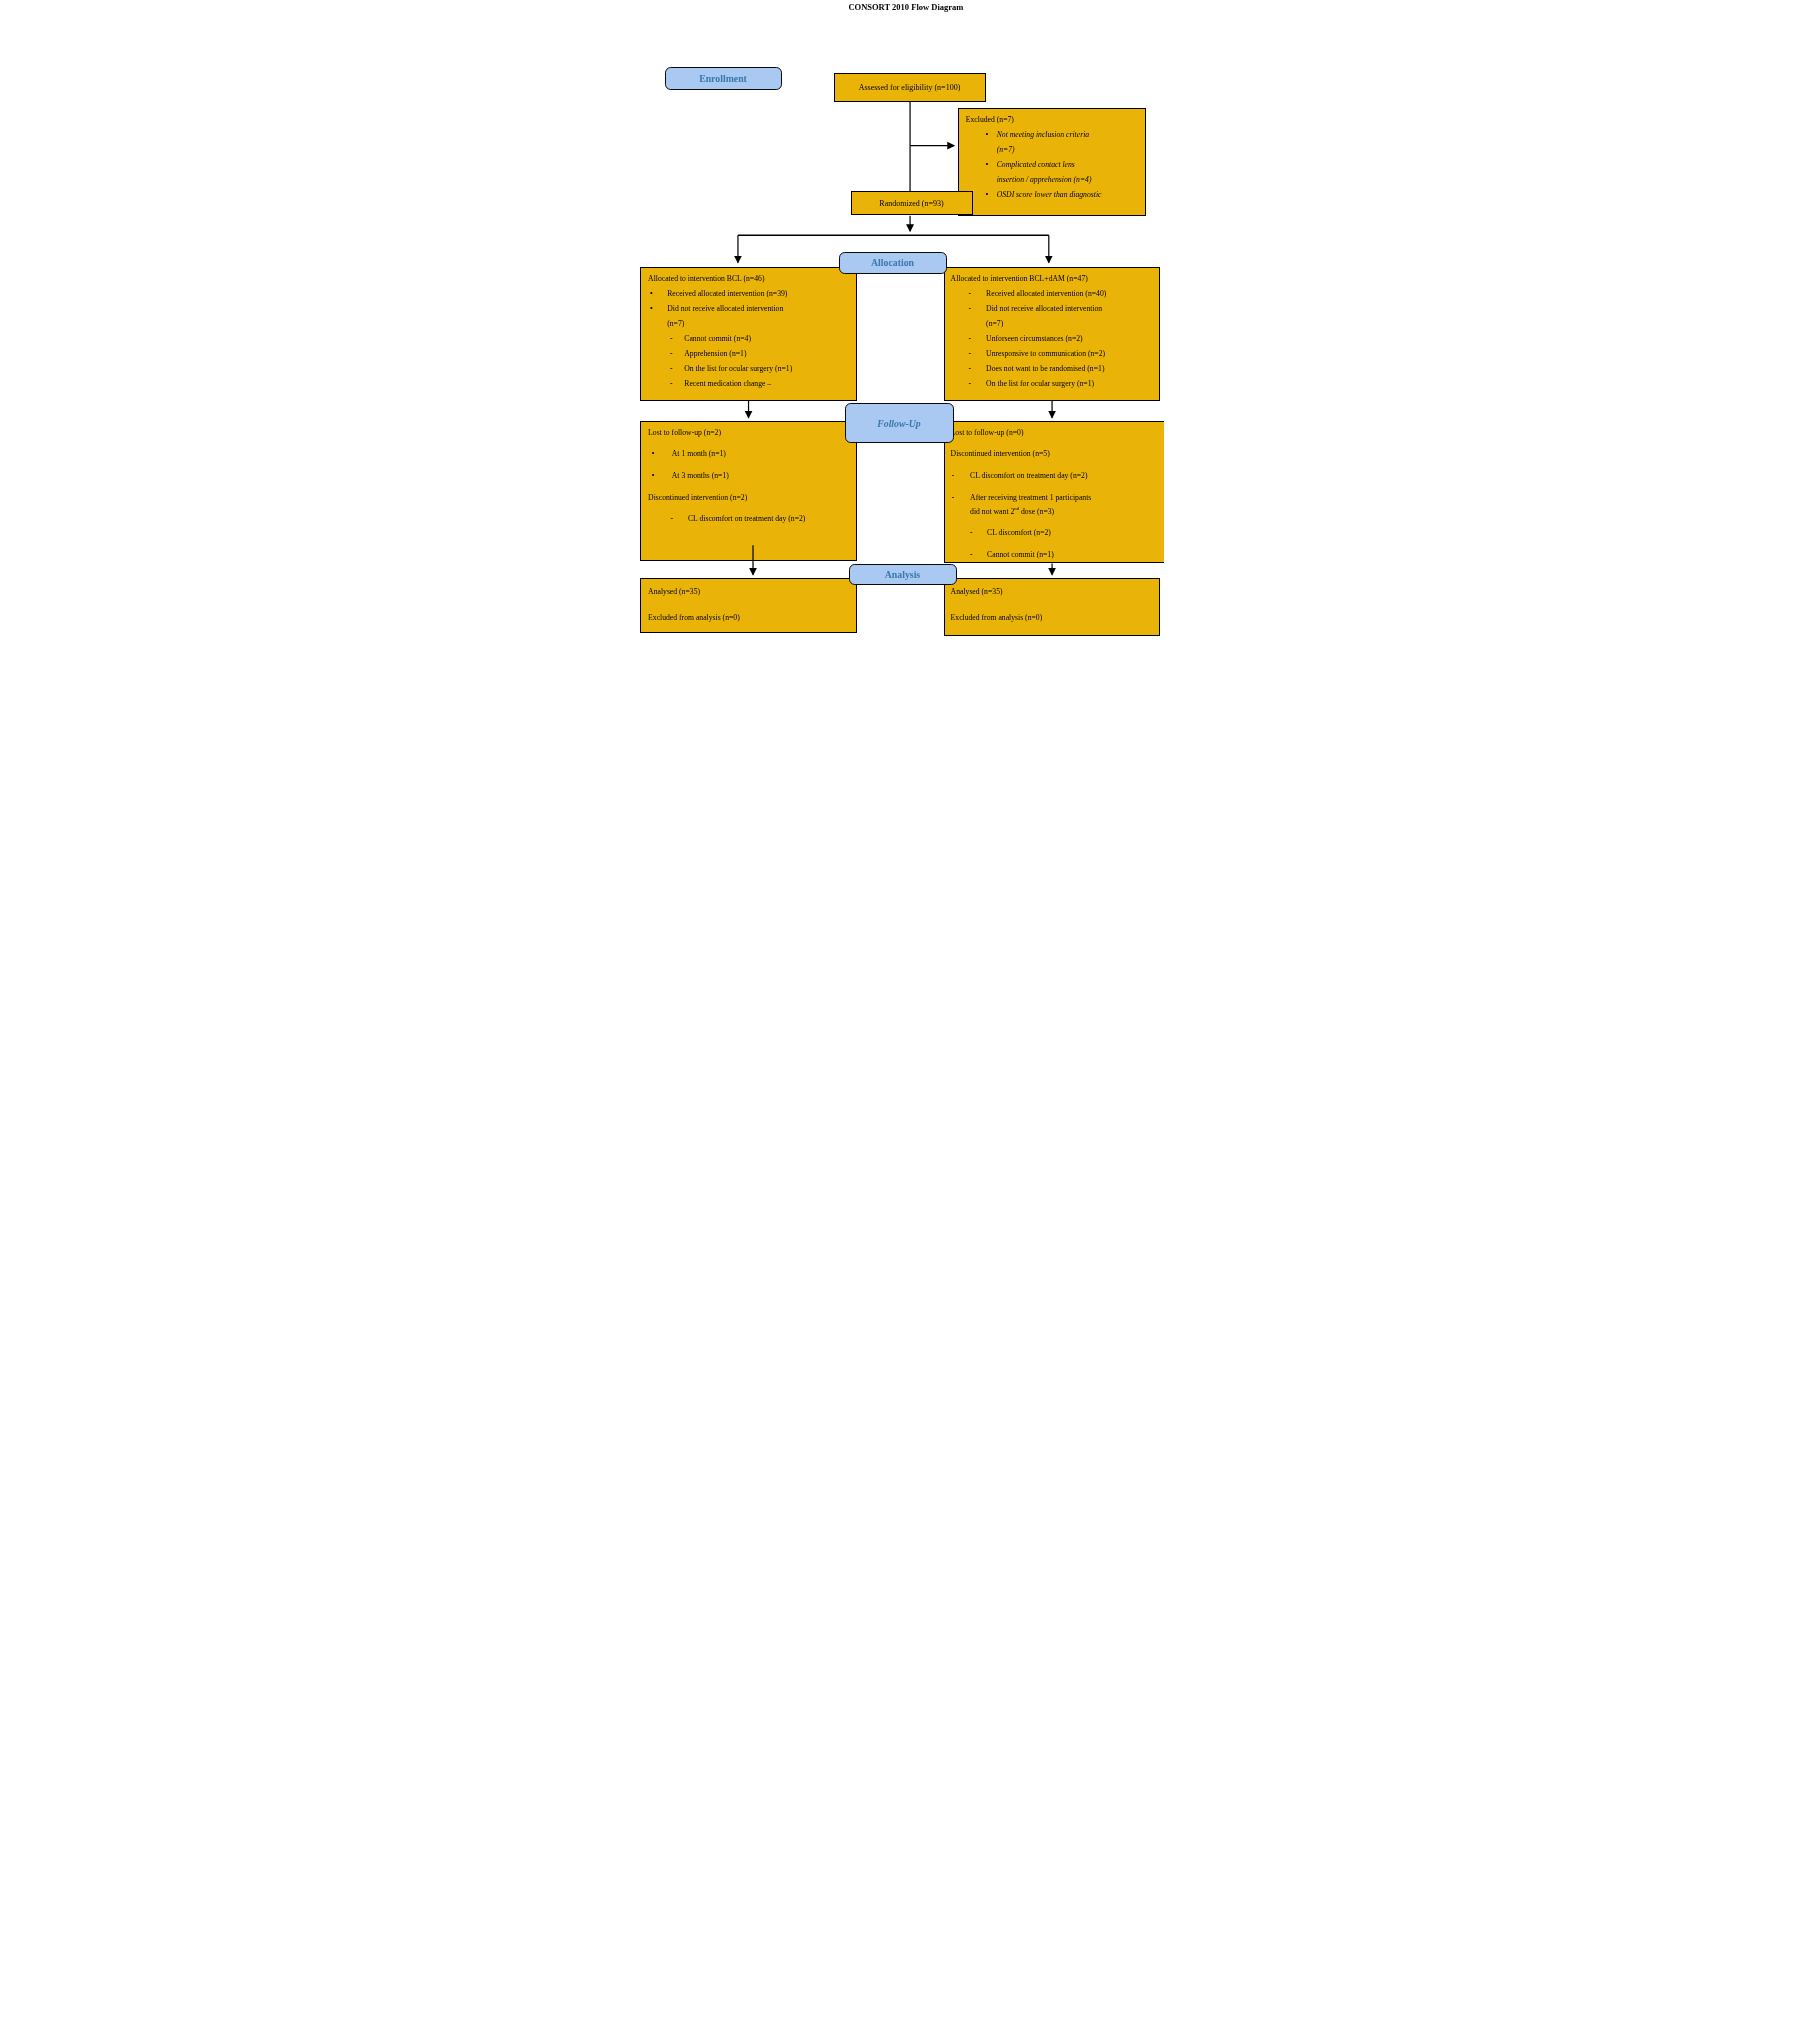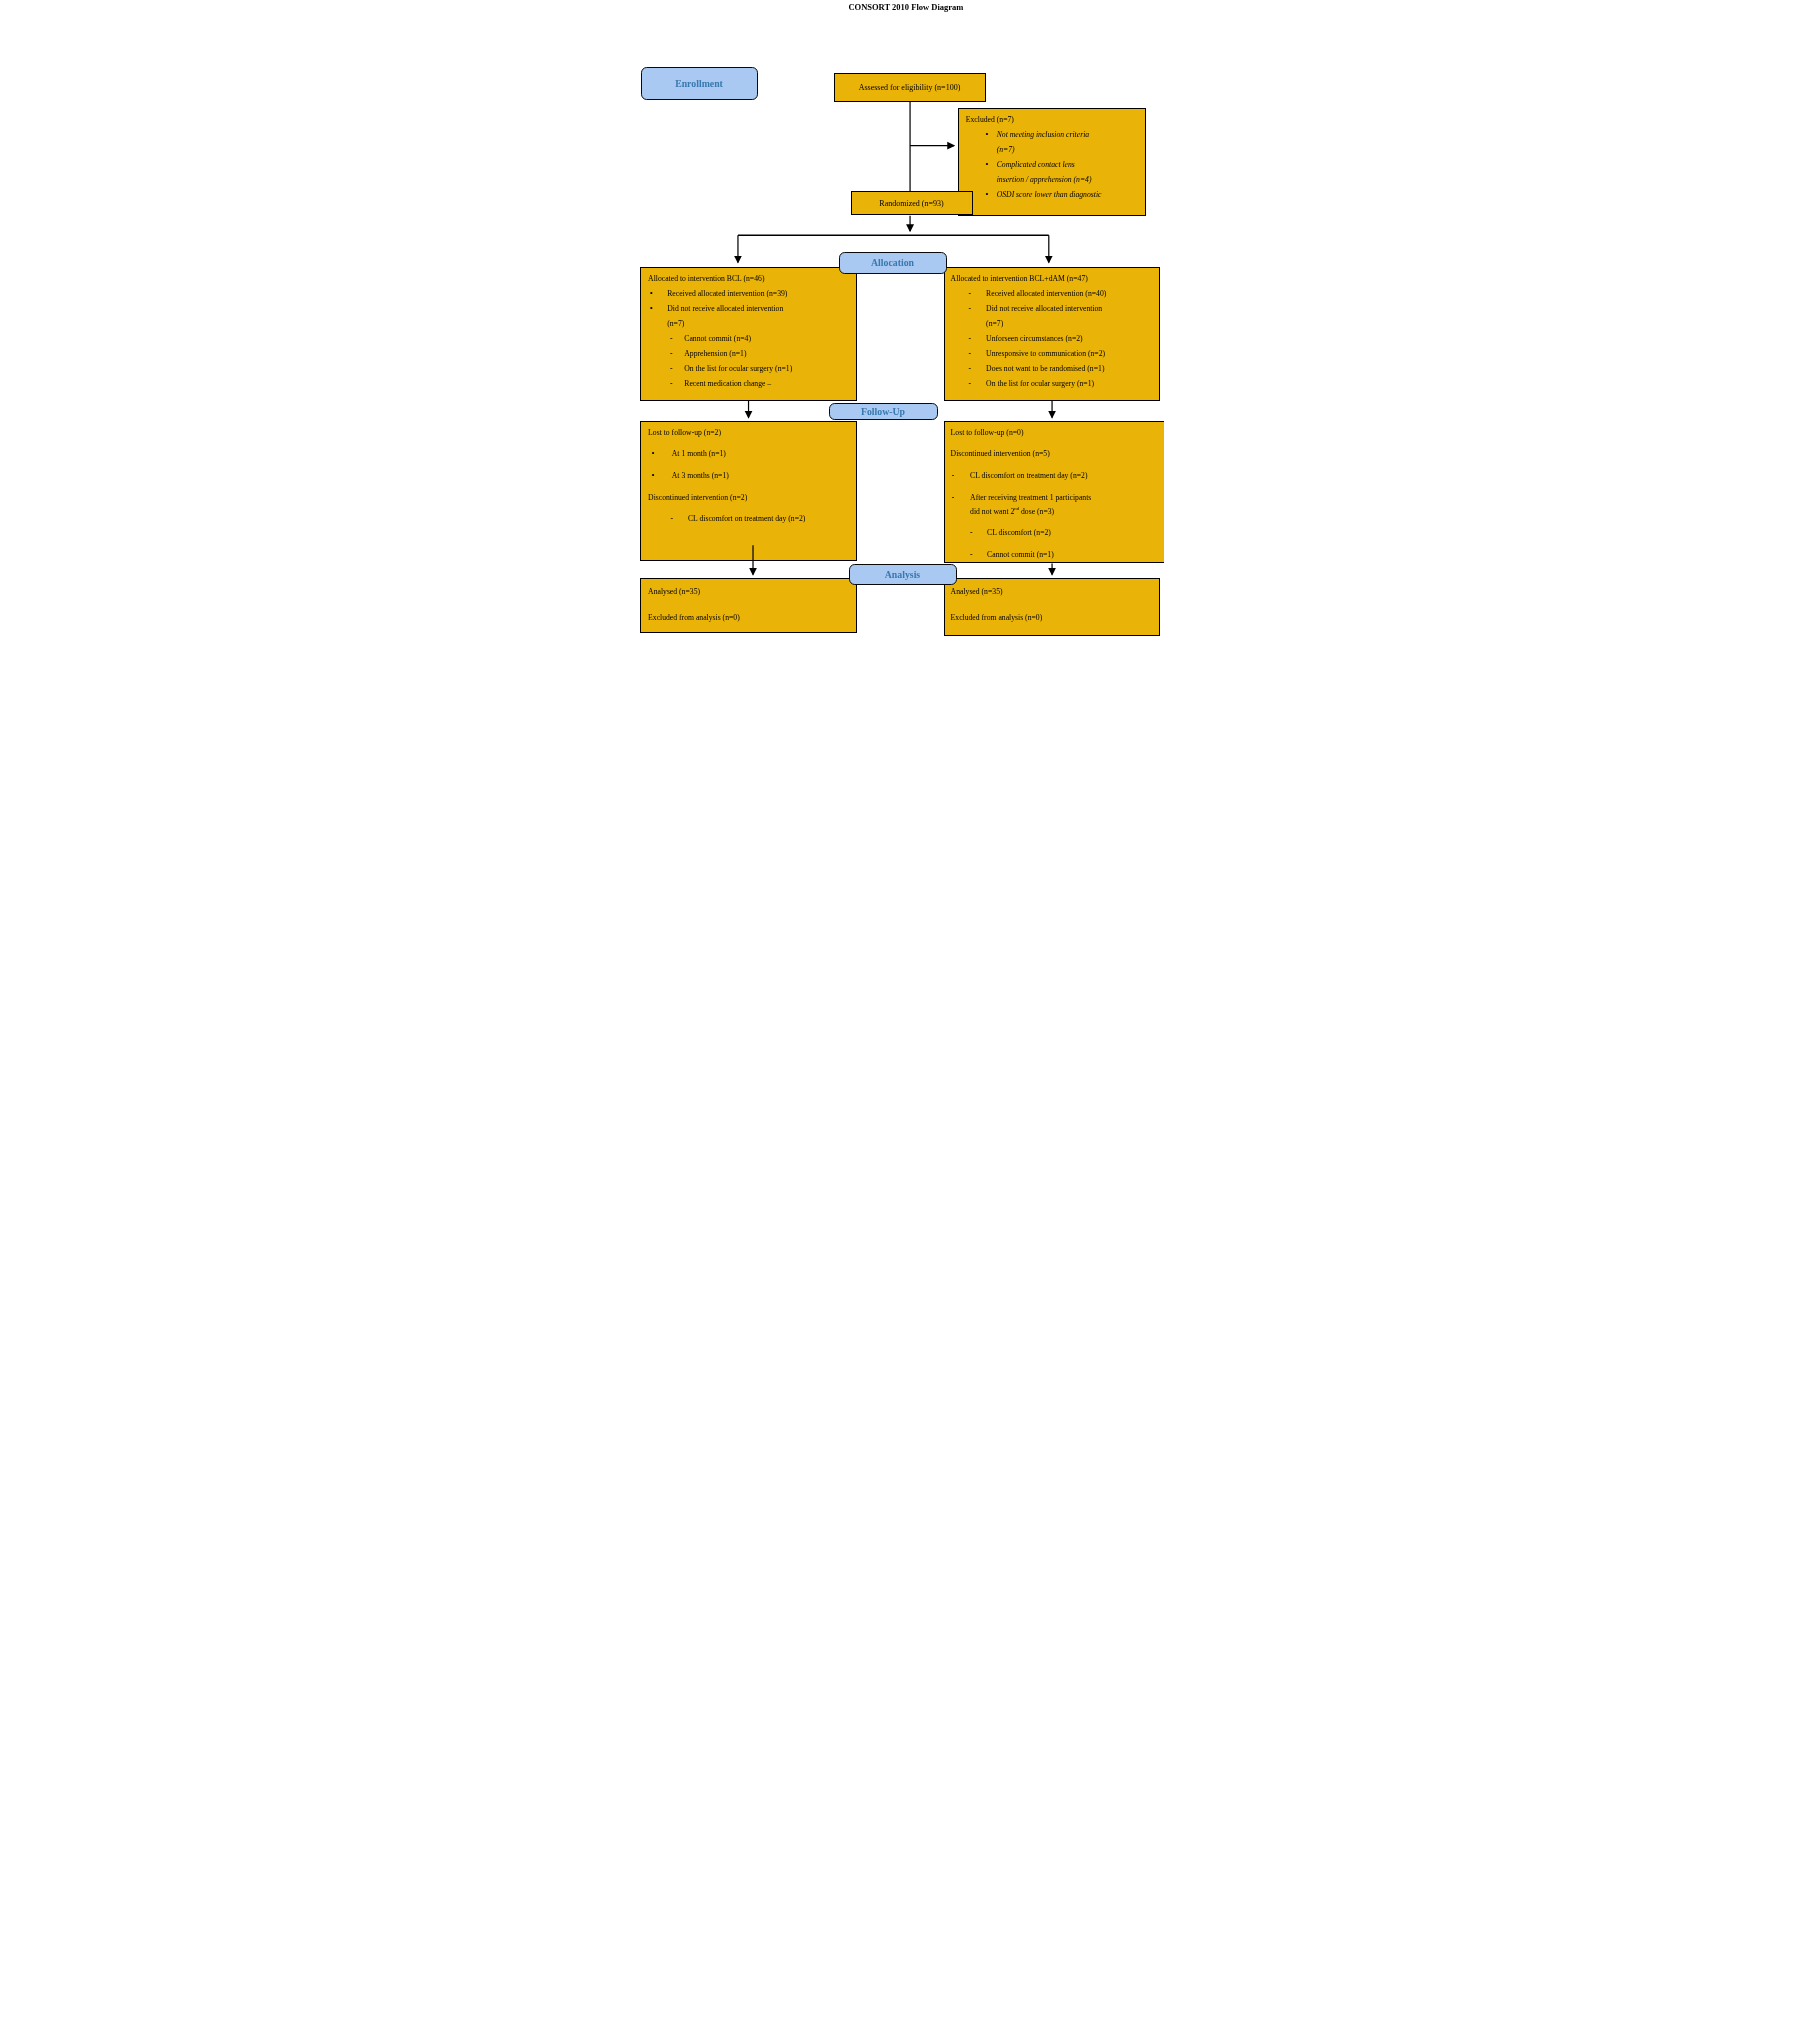--- a/index.html
+++ b/index.html
@@ -14,23 +14,23 @@
 
   #title{position:absolute;top:2.4px;left:12px;width:100%;text-align:center;font-size:8.5px;font-weight:bold;transform:translateX(-6.1px);}
 
   svg.arrows{position:absolute;left:0;top:0;z-index:4;pointer-events:none;}
 
   .box{position:absolute;background:#eab308;border:1.2px solid var(--box-border);box-sizing:border-box;font-size:7.7px;z-index:2;}
   .center{display:flex;align-items:center;justify-content:center;text-align:center;}
 
   .stage{position:absolute;background:var(--stage-fill);border:1.2px solid #0a0a0a;border-radius:5.7px;display:flex;align-items:center;justify-content:center;color:var(--stage-text);font-weight:bold;font-size:9.8px;z-index:6;box-sizing:border-box;}
 
-  #stage-enrollment{left:4px;top:67px;width:117px;height:33px;}
+  #stage-enrollment{left:28px;top:67px;width:117px;height:23px;}
   #stage-allocation{left:202px;top:252px;width:108px;height:21.6px;}
-  #stage-followup  {left:192px;top:403px;width:109px;height:17px;}
+  #stage-followup  {left:208px;top:403px;width:109px;height:40px;font-style:italic;}
   #stage-analysis  {left:212px;top:564px;width:108px;height:21px;}
 
   #box-assessed  {left:197px;top:73px;width:152px;height:28.5px;font-size:8px;}
   #box-excluded  {left:321px;top:108px;width:188px;height:108px;padding:3.3px 4.1px 0 7.3px;line-height:15px;}
   #box-randomized{left:214px;top:191px;width:122px;height:24.4px;font-size:8px;}
   #box-alloc-left {left:3.3px;top:267px;width:217px;height:134px;padding:3.3px 3.3px 0 7.3px;line-height:15px;}
   #box-alloc-right{left:307px;top:267px;width:216px;height:134px;padding:3.3px 3.3px 0 6.1px;line-height:15px;}
   #box-fu-left {left:3.3px;top:421px;width:217px;height:140px;padding:4.9px 3.3px 0 7.3px;}
   #box-fu-right{left:307px;top:421px;width:244px;height:142px;padding:4.9px 3.3px 0 6.1px;}
   #box-an-left {left:3.3px;top:578px;width:217px;height:55px;padding:6.5px 3.3px 0 7.3px;}

